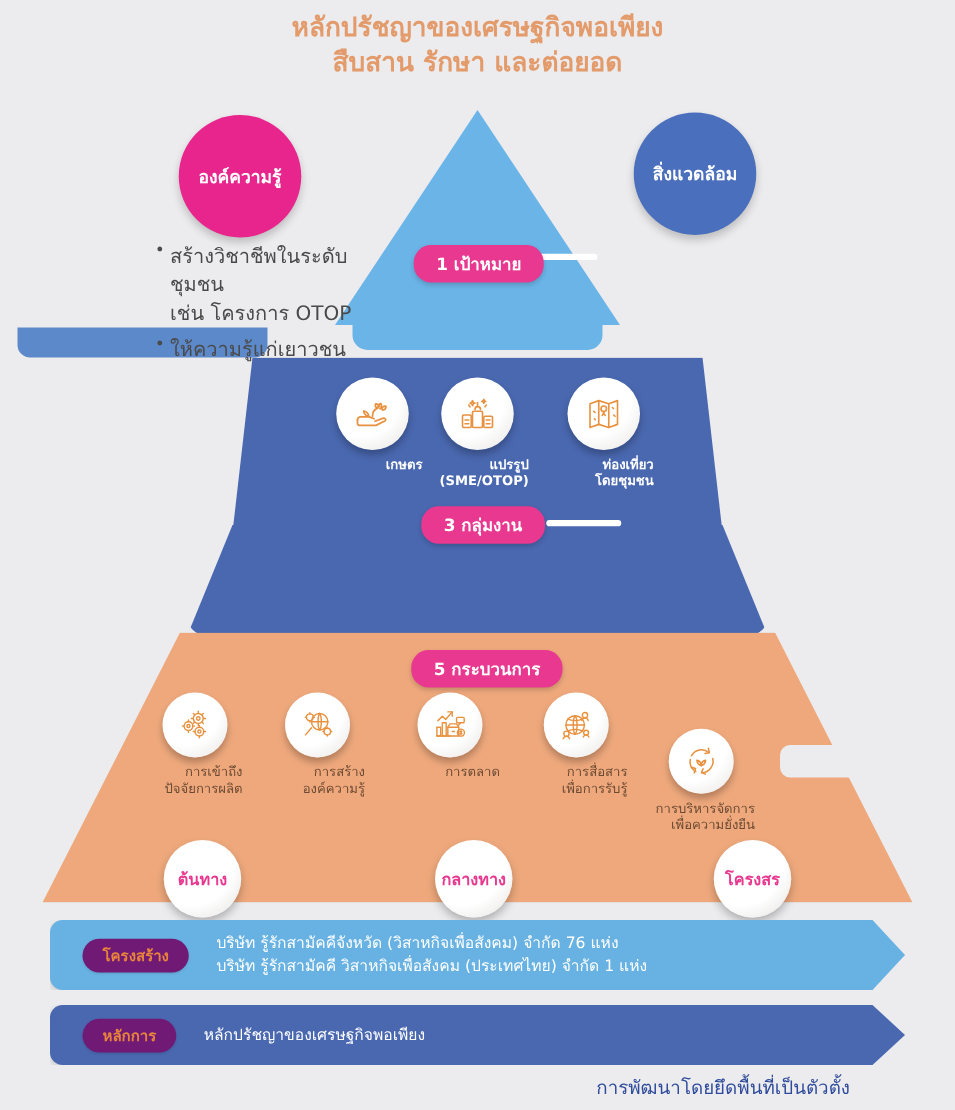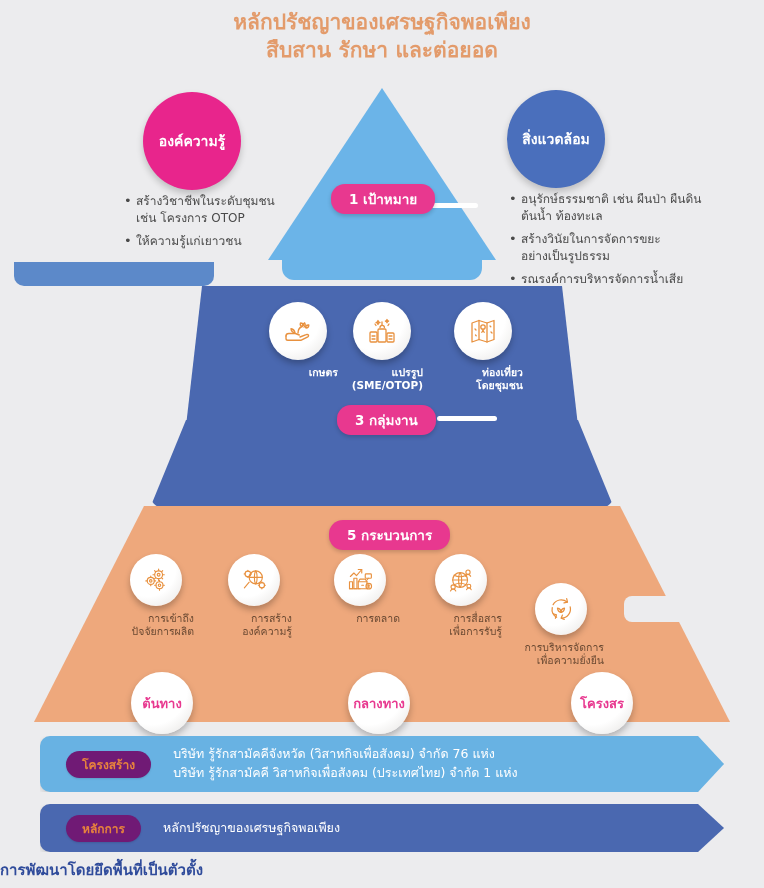--- a/index.html
+++ b/index.html
@@ -64,37 +64,37 @@
   .side-circle {
     position:absolute; border-radius:50%;
     display:flex; align-items:center; justify-content:center;
     color:#fff; font-size:14px; font-weight:bold;
     box-shadow:0 4px 7px rgba(0,0,0,.2);
   }
   .circle-knowledge { left:143px; top:92px; width:98px; height:98px; background:#E8258C; }
   .circle-env { left:507px; top:90px; width:98px; height:98px; background:#4A6FBC; }
 
   
-  .bullets { position:absolute; font-size:12px; color:#4a4a4a; line-height:1.45; }
+  .bullets { position:absolute; font-size:16px; color:#4a4a4a; line-height:1.45; }
   .bullets li { list-style:none; position:relative; padding-left:14px; margin-bottom:5px; }
   .bullets li::before {
     content:"\2022"; position:absolute; left:2px; top:-1px;
     color:#4a4a4a; font-size:13px;
   }
   .bul-left { left:122px; top:193px; width:190px; }
   .bul-right { left:507px; top:191px; width:210px; }
 
   
   .pill {
     position:absolute; background:#E8388F; color:#fff;
     font-size:13.5px; font-weight:bold; border-radius:14px;
     padding:4px 18px; white-space:nowrap;
     box-shadow:0 2px 4px rgba(0,0,0,.18);
   }
-  .pill-goal    { left:331px; top:184px; }
+  .pill-goal    { left:331px; top:196px; }
   .pill-groups  { left:337px; top:405px; }
   .pill-process { left:329px; top:520px; }
   .pill-tail {
     position:absolute; height:5px; background:#ffffff; border-radius:3px;
   }
   .tail-goal    { left:430px; top:203px; width:48px; }
   .tail-groups  { left:437px; top:416px; width:60px; }
 
   
   .icon-node { position:absolute; text-align:right; }
@@ -136,22 +136,22 @@
   .bar-badge {
     margin-left:26px; background:#701a75; border-radius:14px;
     padding:4px 16px; font-size:12px; font-weight:bold; color:#E8833C;
     white-space:nowrap; box-shadow:0 1px 2px rgba(0,0,0,.12);
   }
   .bar-text {
     margin-left:22px; color:#fff; font-size:12.5px; line-height:1.5;
     white-space:pre-line;
   }
   .footer {
-    position:absolute; left:0; top:858px; width:680px; text-align:left;
-    color:#2F4B9B; font-size:15px; font-weight:bold;
+    position:absolute; left:0; top:858px; width:680px; text-align:right;
+    color:#2F4B9B; font-size:15px; font-weight:normal;
   }
 </style>
 </head>
 <body>
 
 <div id="stage">
 
   <div class="title">
     <span>หลักปรัชญาของเศรษฐกิจพอเพียง</span>
     <span class="l2">สืบสาน รักษา และต่อยอด</span>
@@ -174,27 +174,20 @@
   <div class="side-circle circle-env">
     <span>สิ่งแวดล้อม</span>
   </div>
 
   <ul class="bullets bul-left">
     <li><span style="white-space:pre-line">สร้างวิชาชีพในระดับชุมชน
 เช่น โครงการ OTOP</span></li>
     <li><span style="white-space:pre-line">ให้ความรู้แก่เยาวชน</span></li>
   </ul>
 
-  <ul class="bullets bul-right">
-    <li><span style="white-space:pre-line">อนุรักษ์ธรรมชาติ เช่น ผืนป่า ผืนดิน
-ต้นน้ำ ท้องทะเล</span></li>
-    <li><span style="white-space:pre-line">สร้างวินัยในการจัดการขยะ
-อย่างเป็นรูปธรรม</span></li>
-    <li><span style="white-space:pre-line">รณรงค์การบริหารจัดการน้ำเสีย</span></li>
-  </ul>
 
   <div class="pill-tail tail-goal"></div>
   <div class="pill pill-goal">1 เป้าหมาย</div>
 
   <div class="pill-tail tail-groups"></div>
   <div class="pill pill-groups">3 กลุ่มงาน</div>
 
   <div class="pill pill-process">5 กระบวนการ</div>
 
   <div class="icon-node" style="left:258px; top:302px; width:80px;">

